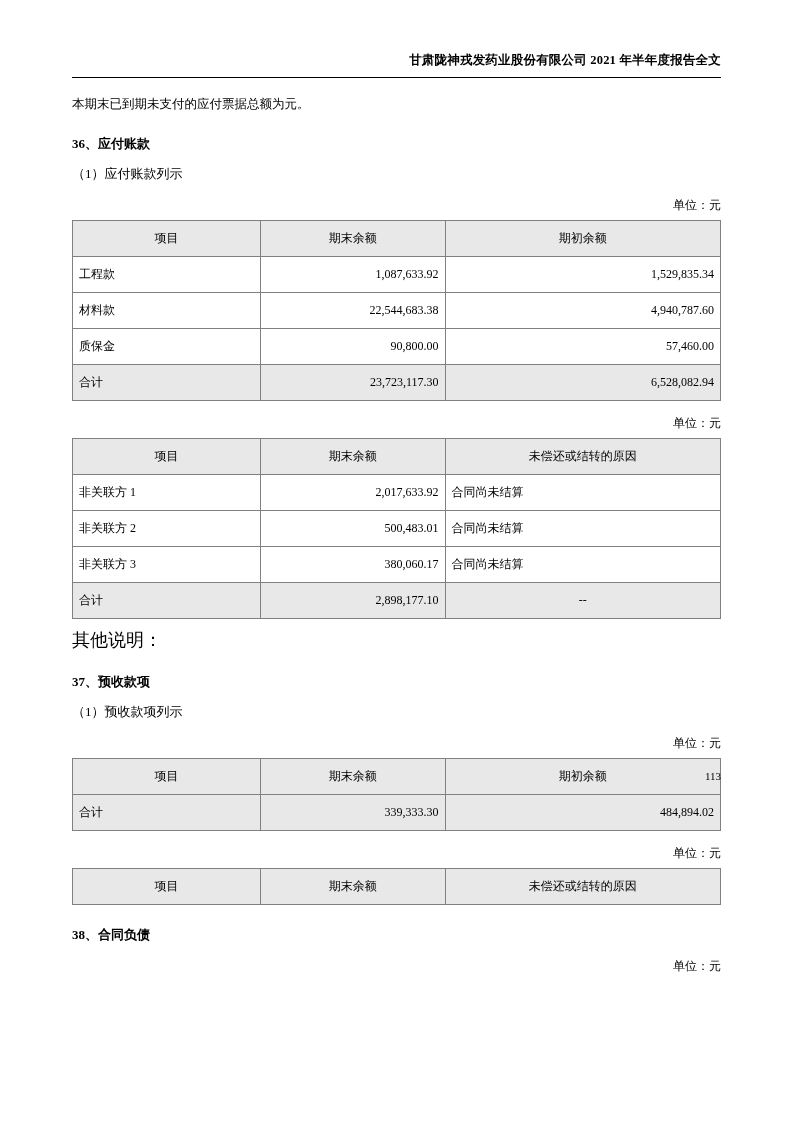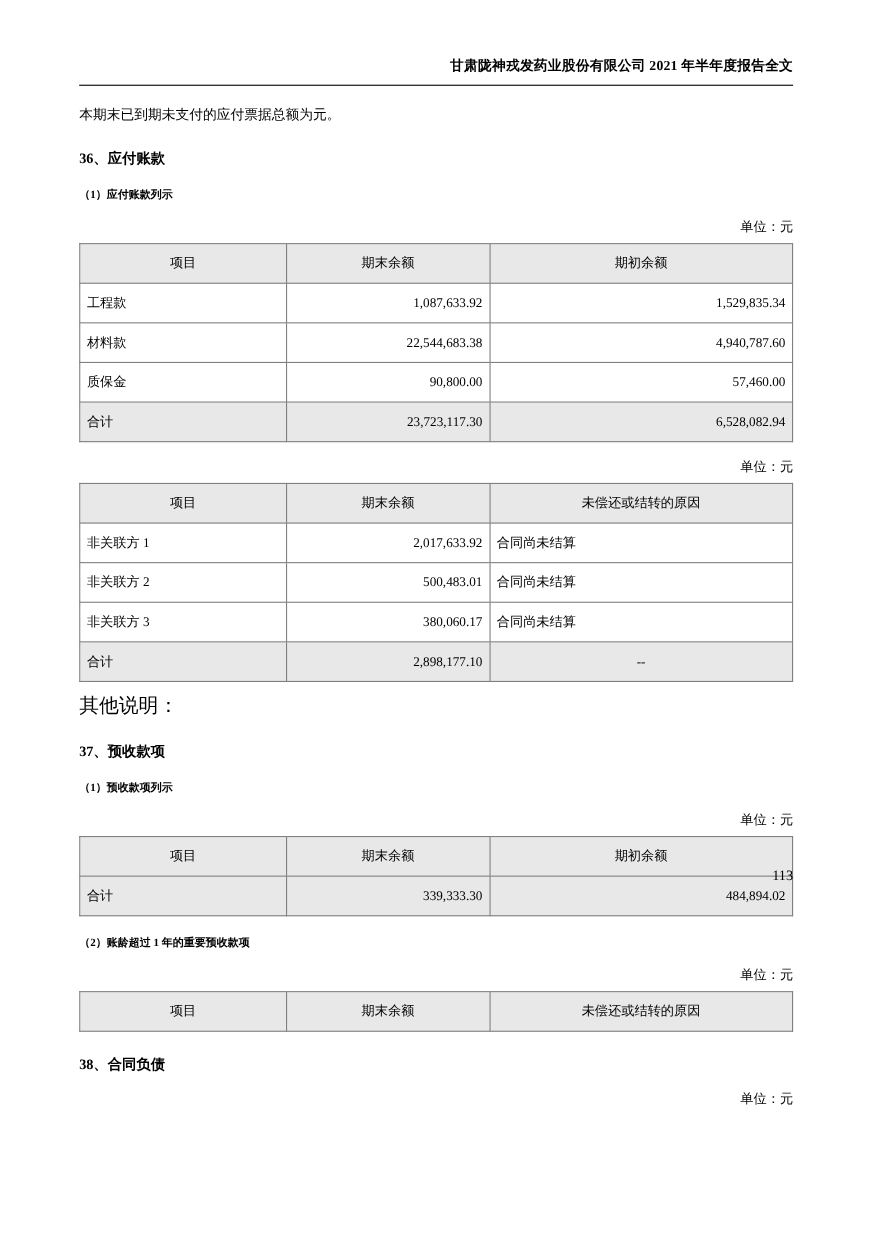--- a/index.html
+++ b/index.html
@@ -36,23 +36,23 @@
     margin-top: 16px;
     font-size: 12.5px;
     line-height: 1.6;
   }
   .h-section {
     margin-top: 21px;
     font-size: 13px;
     font-weight: bold;
   }
   .h-sub {
-    margin-top: 17px;
-    font-size: 10px;
-    font-weight: bold;
+    margin-top: 12px;
+    font-size: 13px;
+    font-weight: normal;
   }
   .unit {
     margin-top: 14px;
     text-align: right;
     font-size: 12px;
   }
   table {
     width: 100%;
     border-collapse: collapse;
     margin-top: 6px;
@@ -77,22 +77,22 @@
   .c-left { text-align: left; }
   .c-right { text-align: right; }
   .c-center { text-align: center; }
   .note {
     margin-top: 9px;
     font-size: 18px;
   }
   .page-number {
     position: absolute;
     right: 72px;
-    bottom: 46px;
-    font-size: 13px;
+    bottom: 68px;
+    font-size: 11px;
   }
   .col-item { width: 29%; }
   .col-mid { width: 28.5%; }
   .col-end { width: 42.5%; }
 </style>
 </head>
 <body>
 
 <div class="page">
 
@@ -206,21 +206,20 @@
     </thead>
     <tbody>
       <tr class="total">
         <td class="c-left">合计</td>
         <td class="c-right">339,333.30</td>
         <td class="c-right">484,894.02</td>
       </tr>
     </tbody>
   </table>
 
-  <div class="h-sub">（2）账龄超过 1 年的重要预收款项</div>
   <div class="unit">单位：元</div>
 
   <table>
     <colgroup>
         <col class="col-item">
         <col class="col-mid">
         <col class="col-end">
       </colgroup>
     <thead>
       <tr>

